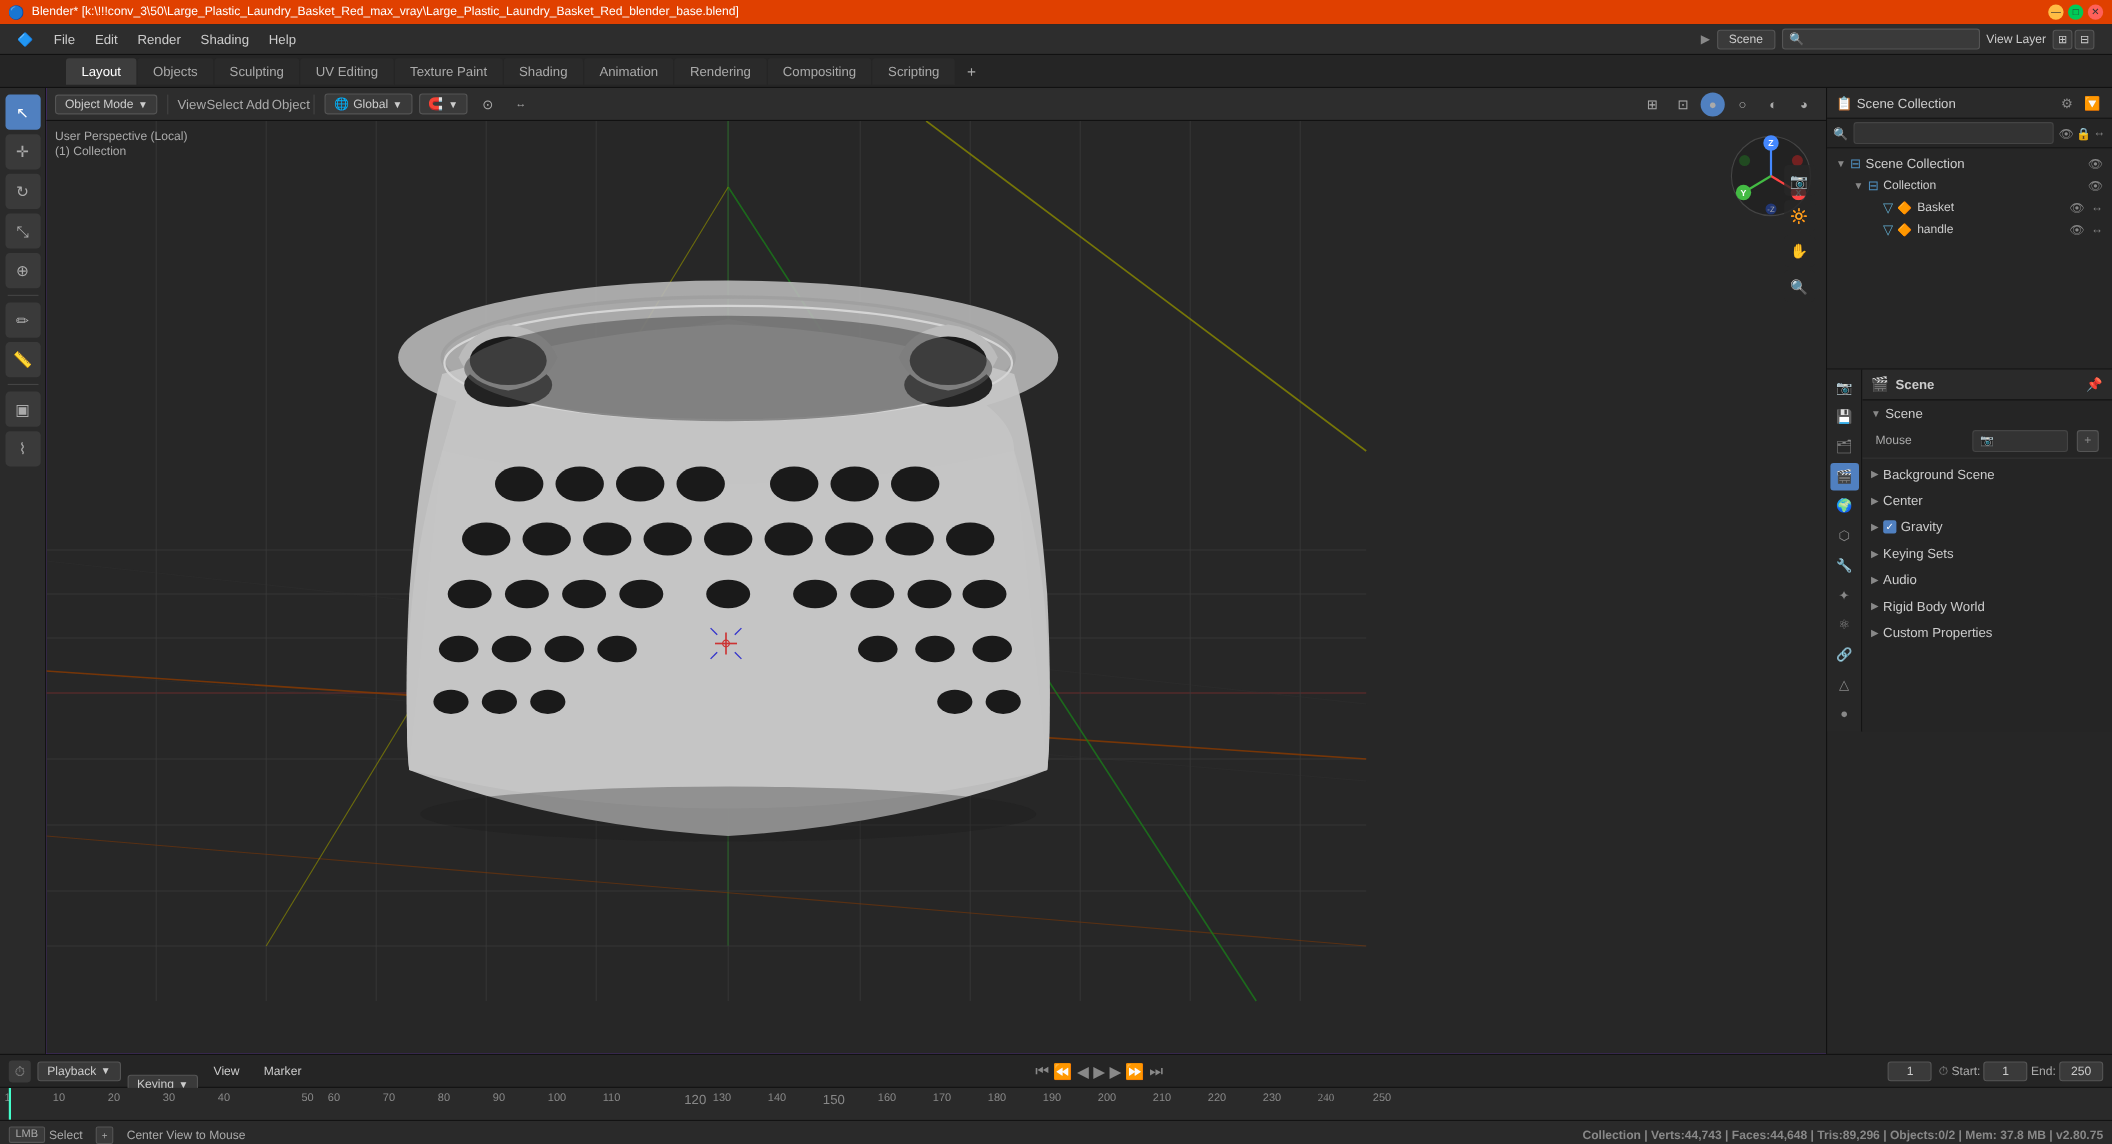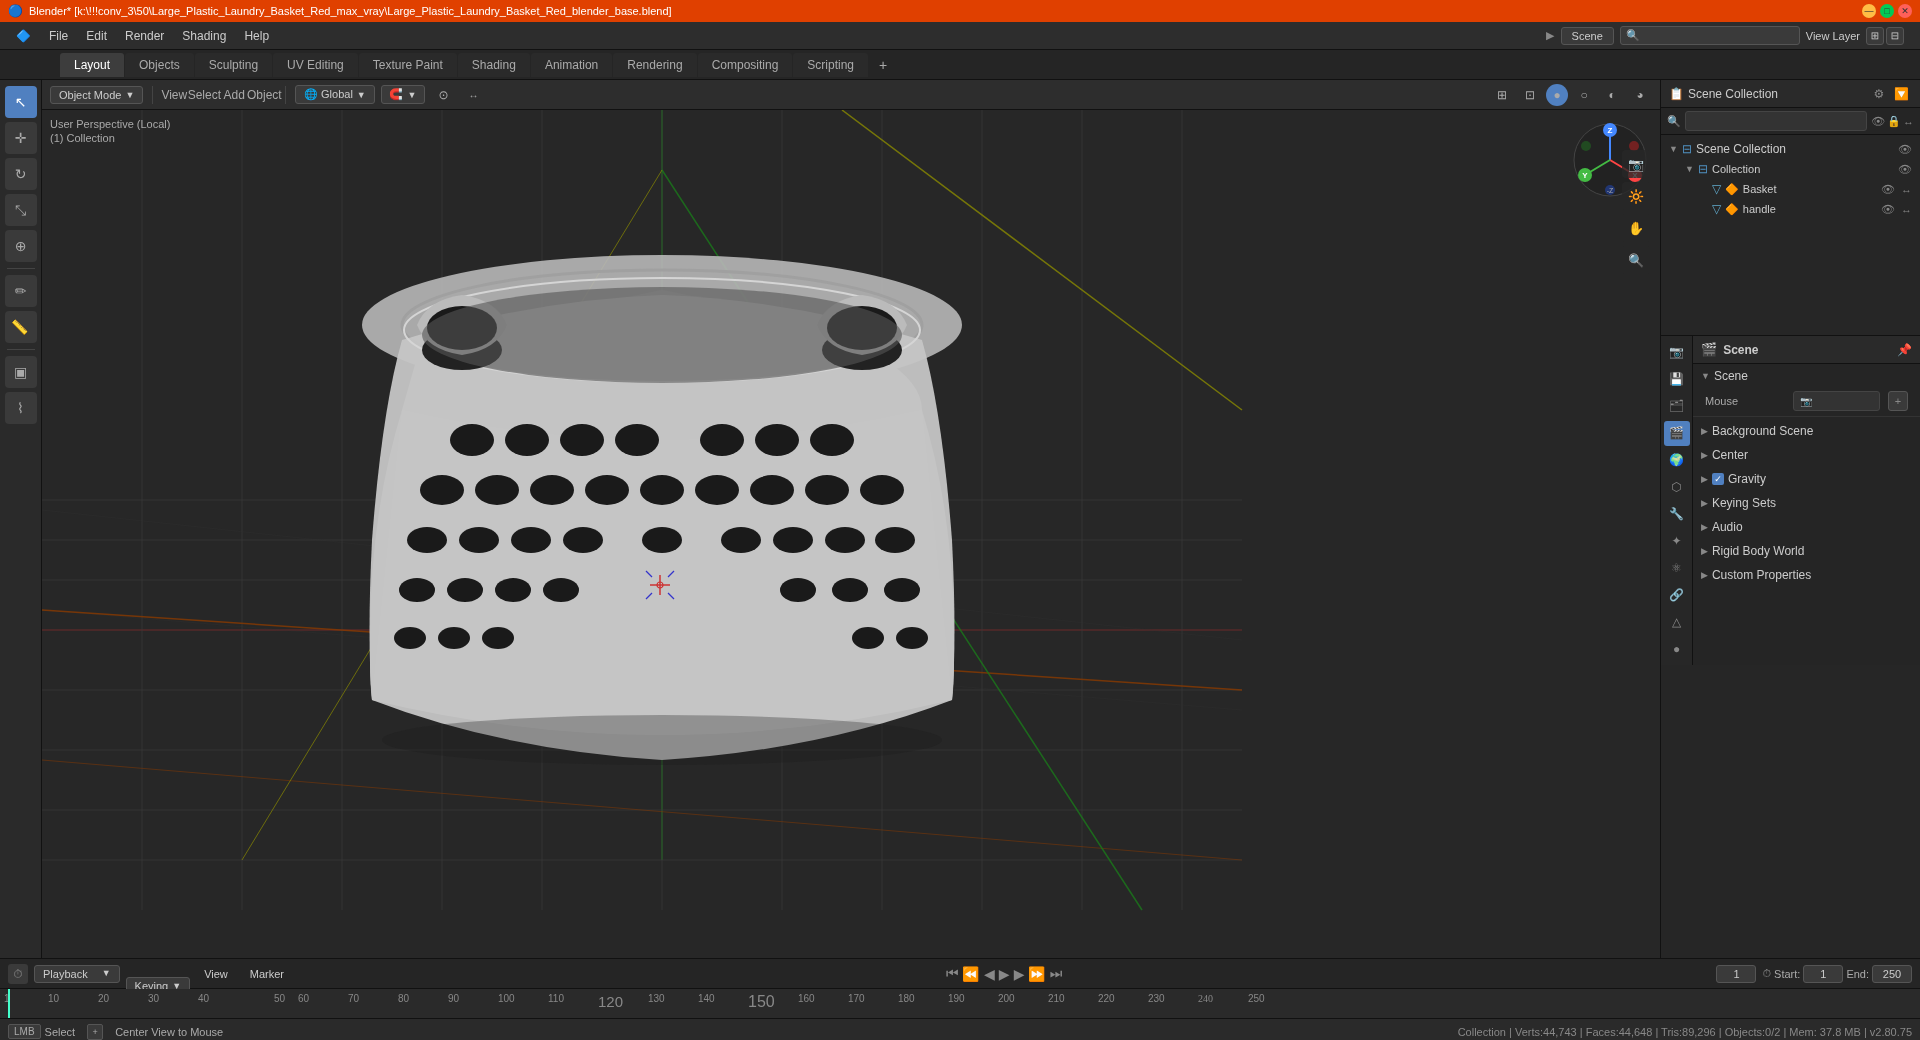--- a/index.html
+++ b/index.html
@@ -836,21 +836,21 @@
         </div>
       </div>
     </div>
   </div>
 </div>
 
 <div id="bottom-bar">
 
   <div id="timeline-controls">
     <div style="width:20px;height:20px;background:#3a3a3a;border-radius:3px;display:flex;align-items:center;justify-content:center;cursor:pointer;color:#888;">⏱</div>
-    <div style="background:#3a3a3a;border:1px solid #555;border-radius:3px;padding:2px 8px;font-size:11px;color:#ccc;cursor:pointer;display:flex;align-items:flex-start;gap:14px;">
+    <div style="background:#3a3a3a;border:1px solid #555;border-radius:3px;padding:2px 8px;font-size:11px;color:#ccc;cursor:pointer;display:flex;align-items:flex-start;gap:4px;">
       <span>Playback</span>
       <span style="font-size:9px;">▼</span>
     </div>
     <div style="background:#3a3a3a;border:1px solid #555;border-radius:3px;padding:2px 8px;font-size:11px;color:#ccc;cursor:pointer;display:flex;align-items:center;gap:4px;margin-top:25px;">
       <span>Keying</span>
       <span style="font-size:9px;">▼</span>
     </div>
     <div style="padding:2px 8px;font-size:11px;color:#ccc;cursor:pointer;">View</div>
     <div style="padding:2px 8px;font-size:11px;color:#ccc;cursor:pointer;">Marker</div>
 
@@ -890,24 +890,24 @@
       <span style="position:absolute;left:98px;color:#888;font-size:10px;">20</span>
       <span style="position:absolute;left:148px;color:#888;font-size:10px;">30</span>
       <span style="position:absolute;left:198px;color:#888;font-size:10px;">40</span>
       <span style="position:absolute;left:248px;color:#888;font-size:10px;padding-left:26px;">50</span>
       <span style="position:absolute;left:298px;color:#888;font-size:10px;">60</span>
       <span style="position:absolute;left:348px;color:#888;font-size:10px;">70</span>
       <span style="position:absolute;left:398px;color:#888;font-size:10px;">80</span>
       <span style="position:absolute;left:448px;color:#888;font-size:10px;">90</span>
       <span style="position:absolute;left:498px;color:#888;font-size:10px;">100</span>
       <span style="position:absolute;left:548px;color:#888;font-size:10px;">110</span>
-      <span style="position:absolute;left:598px;color:#888;font-size:15px;text-align:center;">120</span>
+      <span style="position:absolute;left:622px;color:#888;font-size:12px;text-align:center;">120</span>
       <span style="position:absolute;left:648px;color:#888;font-size:10px;">130</span>
       <span style="position:absolute;left:698px;color:#888;font-size:10px;">140</span>
-      <span style="position:absolute;left:748px;color:#888;font-size:16px;">150</span>
+      <span style="position:absolute;left:748px;color:#888;font-size:12px;">150</span>
       <span style="position:absolute;left:798px;color:#888;font-size:10px;">160</span>
       <span style="position:absolute;left:848px;color:#888;font-size:10px;">170</span>
       <span style="position:absolute;left:898px;color:#888;font-size:10px;">180</span>
       <span style="position:absolute;left:948px;color:#888;font-size:10px;">190</span>
       <span style="position:absolute;left:998px;color:#888;font-size:10px;">200</span>
       <span style="position:absolute;left:1048px;color:#888;font-size:10px;">210</span>
       <span style="position:absolute;left:1098px;color:#888;font-size:10px;">220</span>
       <span style="position:absolute;left:1148px;color:#888;font-size:10px;">230</span>
       <span style="position:absolute;left:1198px;color:#888;font-size:10px;font-family:Liberation Serif, serif;">240</span>
       <span style="position:absolute;left:1248px;color:#888;font-size:10px;">250</span>
@@ -918,14 +918,14 @@
 <div id="status-bar">
   <div class="status-item">
     <span class="status-key">LMB</span>
     <span>Select</span>
   </div>
   <div style="width:16px;height:16px;background:#3a3a3a;border-radius:2px;border:1px solid #555;display:flex;align-items:center;justify-content:center;font-size:9px;">+</div>
   <div class="status-item">
     <span>Center View to Mouse</span>
   </div>
   <div style="flex:1;"></div>
-  <div style="color:#888;font-size:11px;">Collection | Verts:44,743 | Faces:44,648 | Tris:89,296 | Objects:0/2 | Mem: 37.8 MB | v2.80.75</div>
+  <div style="color:#888;font-size:11px;font-weight:bold;">Collection | Verts:44,743 | Faces:44,648 | Tris:89,296 | Objects:0/2 | Mem: 37.8 MB | v2.80.75</div>
 </div>
 
 </body></html>

